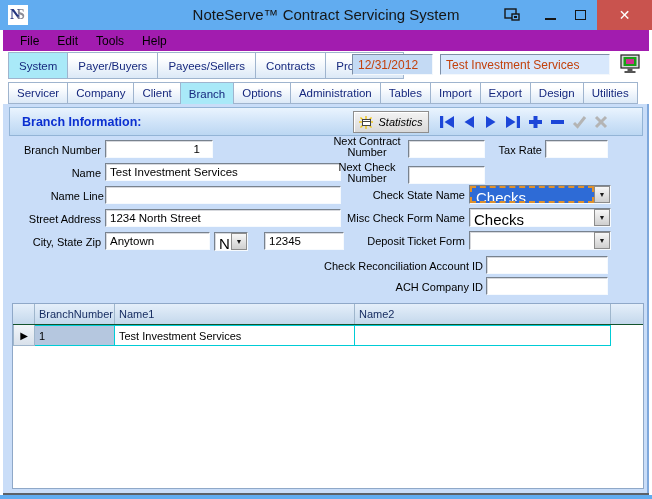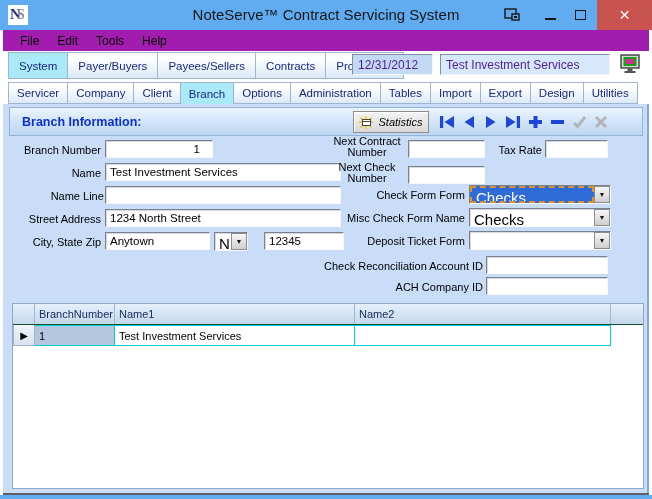--- a/index.html
+++ b/index.html
@@ -36,21 +36,21 @@
   .tab1 { font-size:11.5px; color:#17297E; padding:0 10px; display:flex; align-items:center;
           border-right:1px solid #9FB4CE; background:linear-gradient(180deg,#FFFFFF 20%,#DCE9F7); }
   .tab1.active { background:#A9E9F8; }
   .tabrow2 { left:8px; top:82px; height:22px; display:flex; }
   .tab2 { font-size:11.5px; color:#17297E; padding:0 8px; display:flex; align-items:center;
           border:1px solid #9FB4CE; border-left-width:0; background:linear-gradient(180deg,#FFFFFF 20%,#DCE9F7); }
   .tab2:first-child { border-left-width:1px; }
   .tab2.active { background:#A9E9F8; border-bottom-color:#A9E9F8; height:24px; }
 
   .disp-box { top:54px; height:21px; background:#C4DAF4; border:1px solid; border-color:#7E8FA6 #F4F8FC #F4F8FC #7E8FA6;
-              font-size:12px; color:#4c1d95; display:flex; align-items:center; padding-left:5px; }
+              font-size:12px; color:#c2410c; display:flex; align-items:center; padding-left:5px; }
   .date-box { left:352px; width:81px; }
   .company-box { left:440px; width:170px; background:#D8E8FC; }
   .monitor-btn { left:617px; top:52px; width:26px; height:25px; display:flex; align-items:center; justify-content:center; background:#fff; }
 
   
   .panel { left:3px; top:104px; width:646px; height:389px; background:#C9DDF8; border-right:2px solid #7FA8DC; }
   .panel .abs { position:absolute; }
 
   .section-header { left:6px; top:3px; width:634px; height:29px; border:1px solid #93B4D6;
                     background:linear-gradient(180deg,#EAF4FE 0%,#CFE3F8 55%,#BCD7F2 100%);
@@ -244,21 +244,21 @@
   <input class="fld" style="left: 261px; top: 128px; width: 80px;" value="12345">
 
   <span class="lbl center" style="left:325px; top:32px; width:78px;">Next Contract Number</span>
   <input class="fld" style="left: 405px; top: 36px; width: 77px;" value="">
   <span class="lbl" style="left:482px; top:40px; width:57px;">Tax Rate</span>
   <input class="fld" style="left: 542px; top: 36px; width: 63px;" value="">
 
   <span class="lbl center" style="left:325px; top:58px; width:78px;">Next Check Number</span>
   <input class="fld" style="left: 405px; top: 62px; width: 77px;" value="">
 
-  <span class="lbl" style="left:300px; top:85px; width:162px;">Check Form Form</span>
+  <span class="lbl" style="left:300px; top:85px; width:162px;">Check State Name</span>
   <div class="combo" style="left:466px; top:81px; width:142px;">
     <span class="combo-text sel">Checks</span>
     <span class="combo-btn">
         <span>▼</span>
       </span>
   </div>
 
   <span class="lbl" style="left:300px; top:108px; width:162px;">Misc Check Form Name</span>
   <div class="combo" style="left:466px; top:104px; width:142px;">
     <span class="combo-text">Checks</span>

